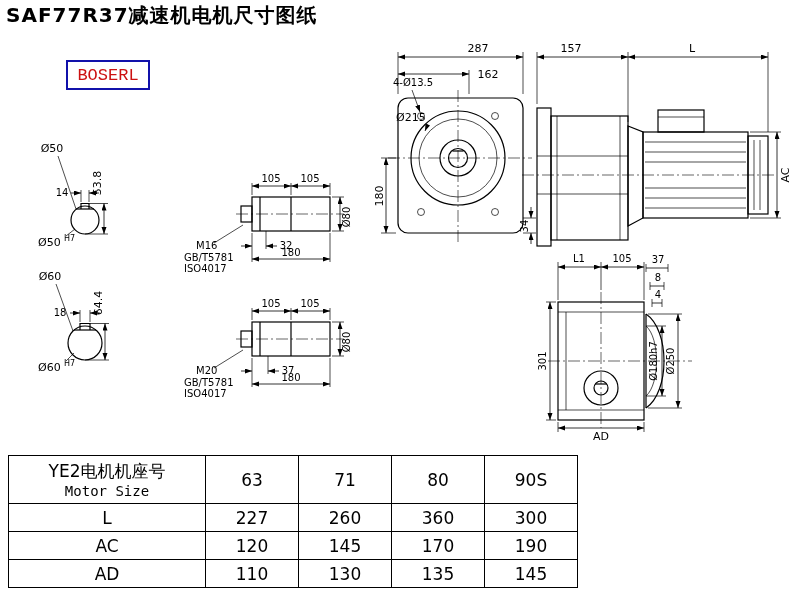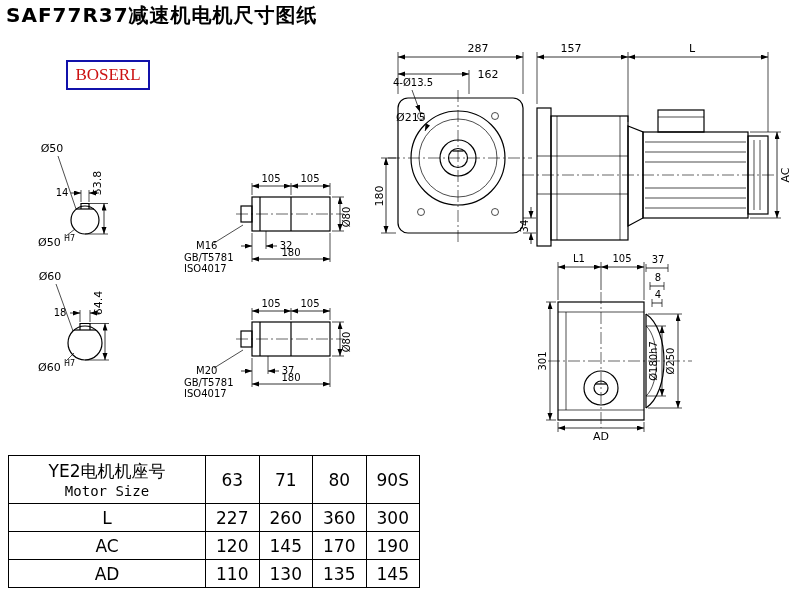--- a/index.html
+++ b/index.html
@@ -7,32 +7,32 @@
     width:800px;height:595px;position:relative;background:#ffffff;overflow:hidden;
     font-family:"DejaVu Sans","Liberation Sans",sans-serif;color:#000;
   }
   .title{
     position:absolute;left:6px;top:2px;font-size:20px;font-weight:bold;
     letter-spacing:1px;white-space:nowrap;
   }
   .logo{
     position:absolute;left:66px;top:60px;width:80px;height:26px;
     border:2px solid #1111aa;display:flex;align-items:center;justify-content:center;
-    font-family:Liberation Serif, serif;font-size:17px;color:#cc1111;
+    font-family:Liberation Mono, monospace;font-size:17px;color:#cc1111;
     background:#fff;
   }
   svg{position:absolute;left:0;top:0;}
   svg text{font-family:"DejaVu Sans","Liberation Sans",sans-serif;font-size:11px;fill:#000;}
   svg text.s{font-size:10px;}
   .obj{stroke:#000;stroke-width:1.2;fill:none;}
   .thin{stroke:#000;stroke-width:0.7;fill:none;}
   .dim{stroke:#000;stroke-width:0.8;fill:none;}
   .cl{stroke:#000;stroke-width:0.6;fill:none;stroke-dasharray:12 3 2 3;}
   .table-wrap{position:absolute;left:8px;top:455px;width:492px;height:132px;}
-  table{border-collapse:collapse;width:412px;height:132px;table-layout:fixed;}
+  table{border-collapse:collapse;width:570px;height:132px;table-layout:fixed;}
   td,th{border:1px solid #000;text-align:center;vertical-align:middle;
     font-weight:normal;font-size:17px;padding:0;}
   th.c0,td.c0{width:196px;}
   tr.hdr{height:48px;}
   tr.datarow{height:28px;}
   .en{font-family:"DejaVu Sans Mono","Liberation Mono",monospace;font-size:14px;text-align:center;}
 </style>
 </head>
 <body>
 

